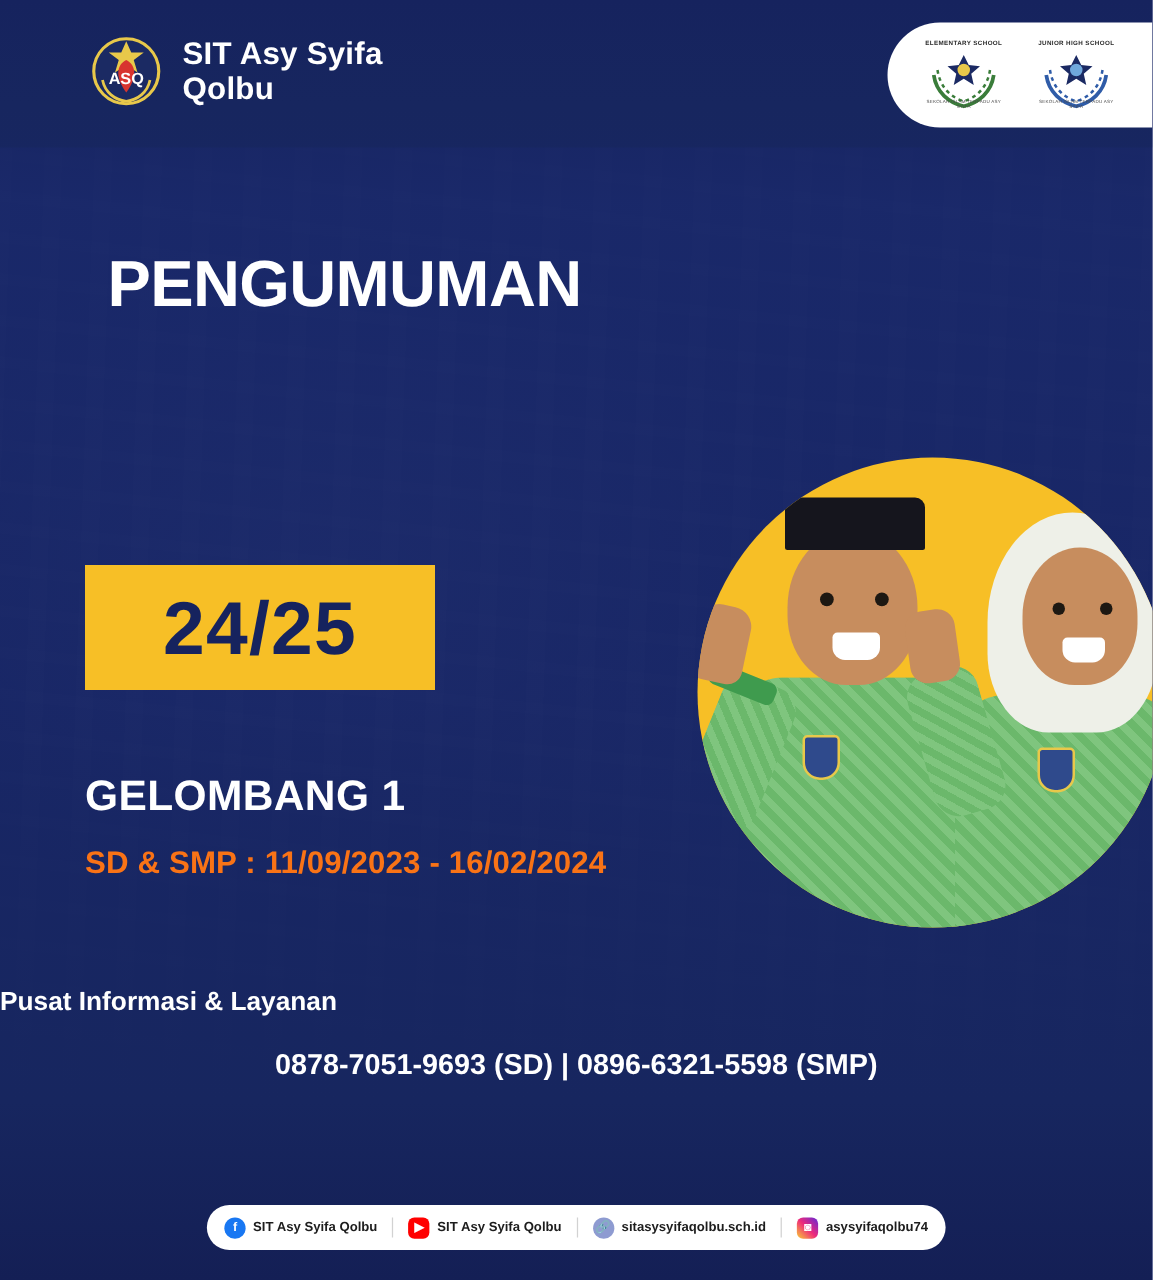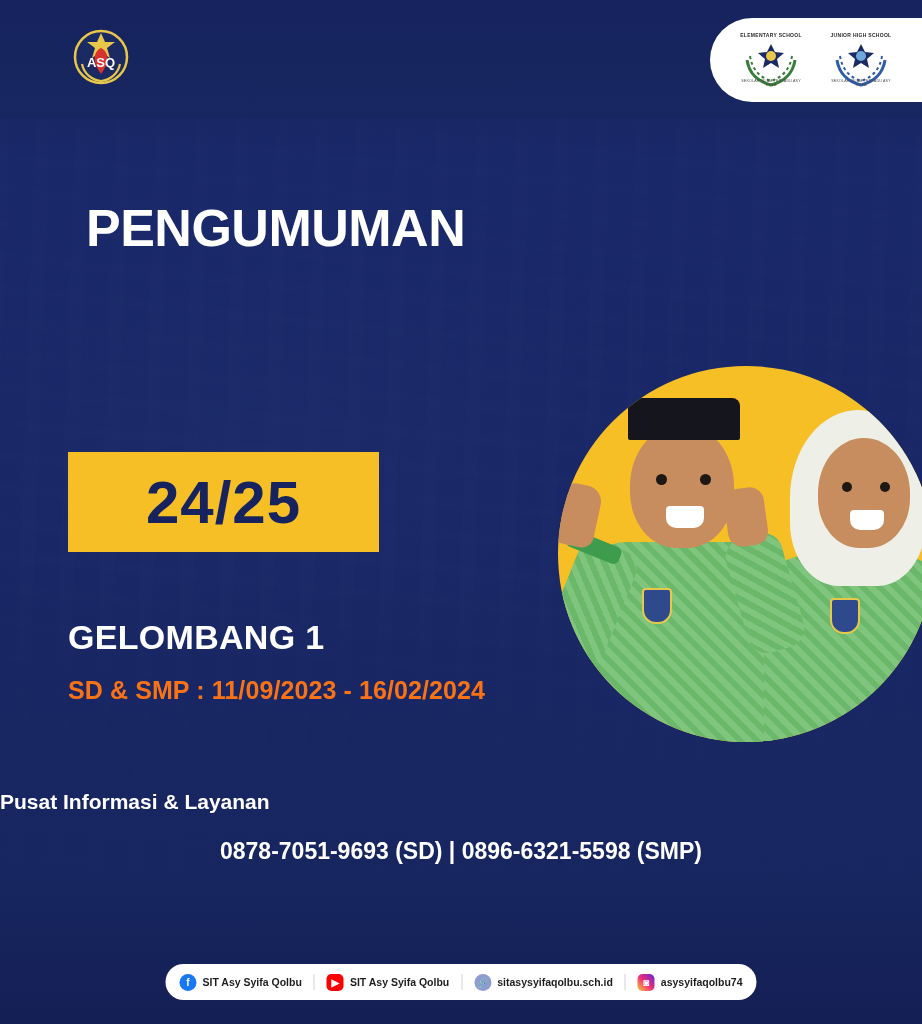--- a/index.html
+++ b/index.html
@@ -109,21 +109,21 @@
     line-height: 1.24;
     letter-spacing: -0.5px;
     z-index: 5;
   }
   .headline div { white-space: nowrap; margin-left: 18px; }
 
   .year-chip {
     position: absolute;
     top: 452px;
     left: 68px;
-    width: 311px;
+    width: 280px;
     height: 100px;
     background: #f7bf26;
     display: flex;
     align-items: center;
     justify-content: center;
     z-index: 5;
   }
   .year-chip span {
     color: #16235e;
     font-size: 60px;
@@ -300,20 +300,24 @@
 
   <div class="brand">
     <div class="brand-logo">
       <svg viewBox="0 0 58 58" width="58" height="58" aria-hidden="true">
         <circle cx="29" cy="29" r="26" fill="#1b2a63" stroke="#e8c84a" stroke-width="2.5"></circle>
         <path d="M29 5 L33 14 L43 14 L35 20 L38 30 L29 24 L20 30 L23 20 L15 14 L25 14 Z" fill="#e8c84a"></path>
         <path d="M29 20 C21 24 20 34 29 46 C38 34 37 24 29 20 Z" fill="#d8342f"></path>
         <text x="29" y="39" text-anchor="middle" font-size="13" font-weight="bold" fill="#ffffff" font-family="Liberation Sans, sans-serif">ASQ</text>
         <path d="M10 36 C12 46 20 52 29 53 C38 52 46 46 48 36" fill="none" stroke="#e8c84a" stroke-width="2.2"></path>
       </svg>
+    </div>
+    <div class="brand-text">
+      <div>SIT Asy Syifa</div>
+      <div>Qolbu</div>
     </div>
   </div>
 
   <div class="badge-card">
     <div class="badge-item">
       <svg viewBox="0 0 68 60" width="68" height="60" aria-hidden="true">
         <path d="M10 30 C12 44 22 52 34 55 C46 52 56 44 58 30" fill="none" stroke="#3a7d3a" stroke-width="3"></path>
         <path d="M13 26 C15 40 24 48 34 51 C44 48 53 40 55 26" fill="none" stroke="#3a7d3a" stroke-width="2" stroke-dasharray="3 3"></path>
         <path d="M34 14 L38 22 L47 23 L40 29 L42 38 L34 33 L26 38 L28 29 L21 23 L30 22 Z" fill="#1b2a63"></path>
         <circle cx="34" cy="26" r="5" fill="#e8c84a"></circle>

